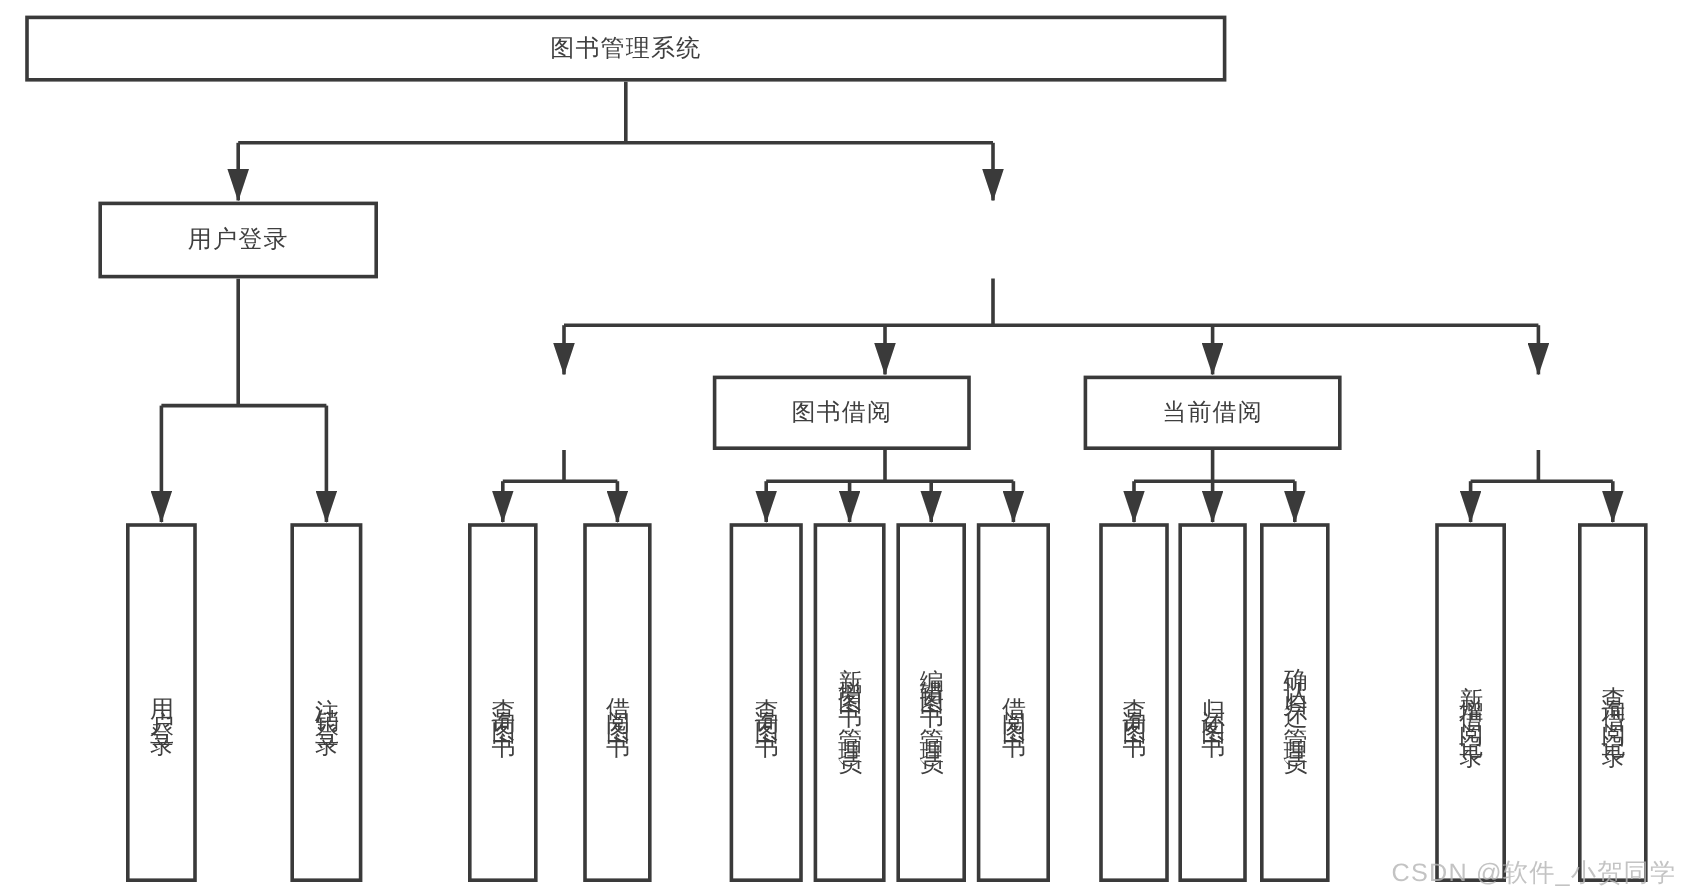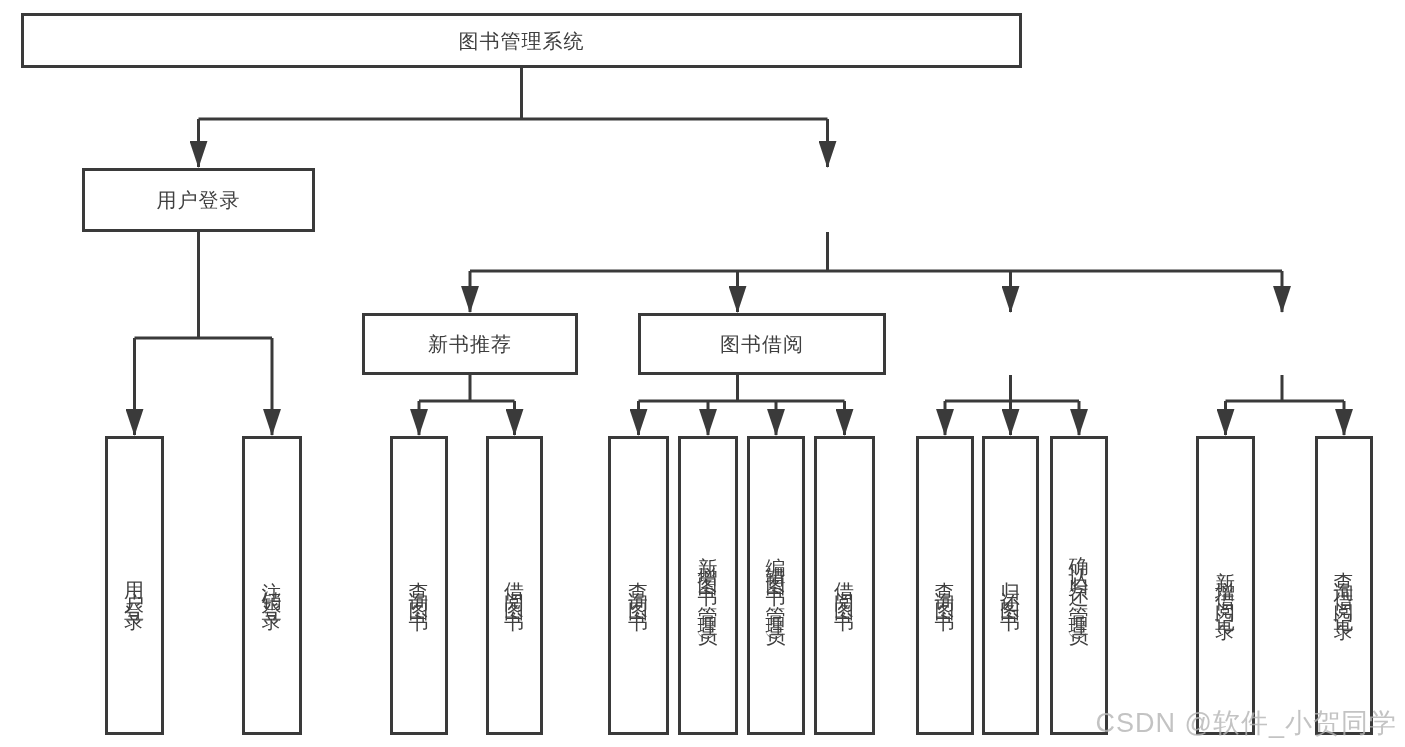--- a/index.html
+++ b/index.html
@@ -33,21 +33,21 @@
   .h{letter-spacing:1px;}
   .v{
     writing-mode:vertical-rl;
     text-orientation:mixed;
     letter-spacing:10px;
     white-space:nowrap;
   }
   .watermark{
     position:absolute;
     right:8px;bottom:6px;
-    font-size:27px;
+    font-size:21px;
     letter-spacing:1px;
     color:var(--watermark);
     opacity:.8;
     z-index:5;
   }
 </style>
 </head>
 <body>
 
 <div id="canvas">
@@ -104,22 +104,22 @@
       <path d="M1282,375 V401 M1225.5,401 H1344"></path>
       <line x1="1225.5" y1="401" x2="1225.5" y2="435" marker-end="url(#arrow)"></line>
       <line x1="1344" y1="401" x2="1344" y2="435" marker-end="url(#arrow)"></line>
     </g>
   </svg>
 
   <div class="box h" style="left:21px;top:13px;width:1001px;height:55px">图书管理系统</div>
 
   <div class="box h" style="left:82px;top:168px;width:233px;height:64px">用户登录</div>
 
-  <div class="box h" style="left:362px;top:313px;width:216px;height:62px">新书推荐</div>
-  <div class="box h" style="left:638px;top:313px;width:248px;height:62px">图书借阅</div>
+  <div class="box h" style="left:594px;top:313px;width:215px;height:62px">图书借阅</div>
+  <div class="box h" style="left:903px;top:313px;width:215px;height:62px">当前借阅</div>
 
   <div class="box v" style="left:105px;top:436px;width:59px;height:299px">用户登录</div>
   <div class="box v" style="left:242px;top:436px;width:60px;height:299px">注销登录</div>
 
   <div class="box v" style="left:390px;top:436px;width:58px;height:299px">查询图书</div>
   <div class="box v" style="left:486px;top:436px;width:57px;height:299px">借阅图书</div>
 
   <div class="box v" style="left:608px;top:436px;width:61px;height:299px">查询图书</div>
   <div class="box v" style="left:678px;top:436px;width:60px;height:299px">新增图书（管理员）</div>
   <div class="box v" style="left:747px;top:436px;width:58px;height:299px">编辑图书（管理员）</div>

